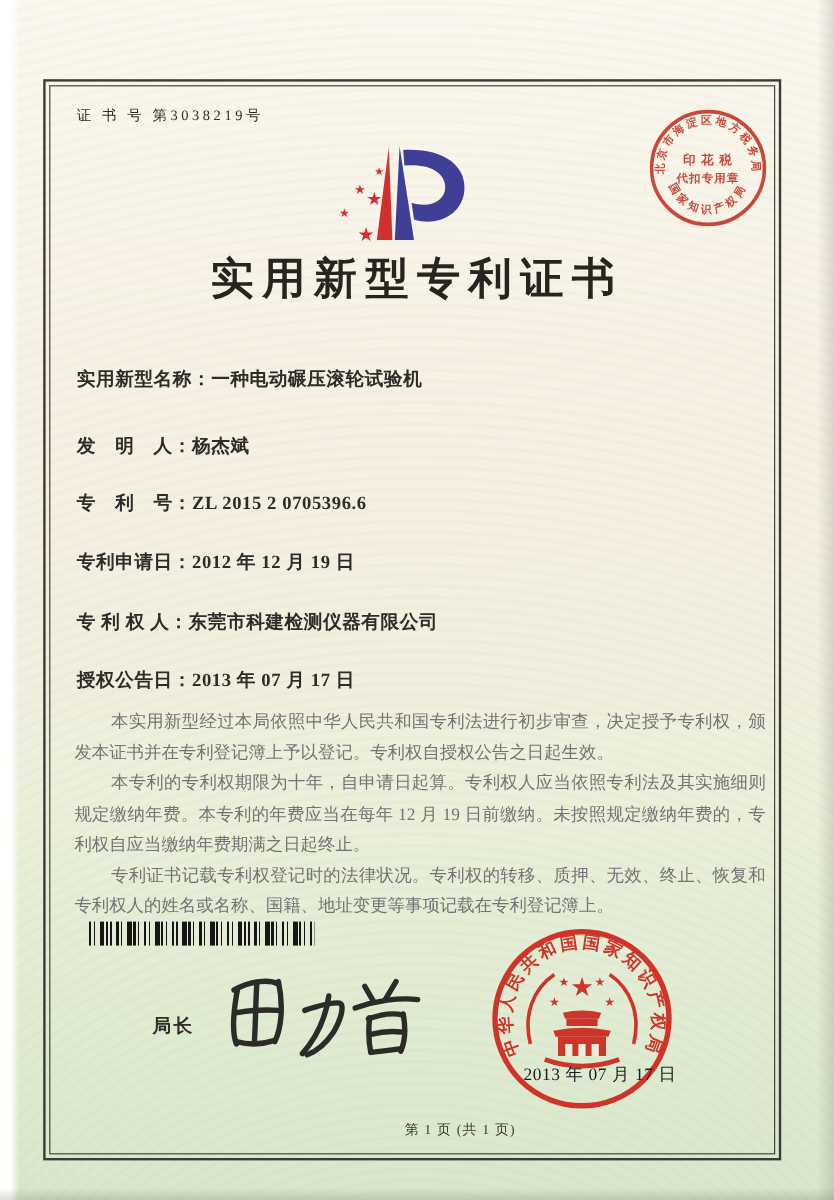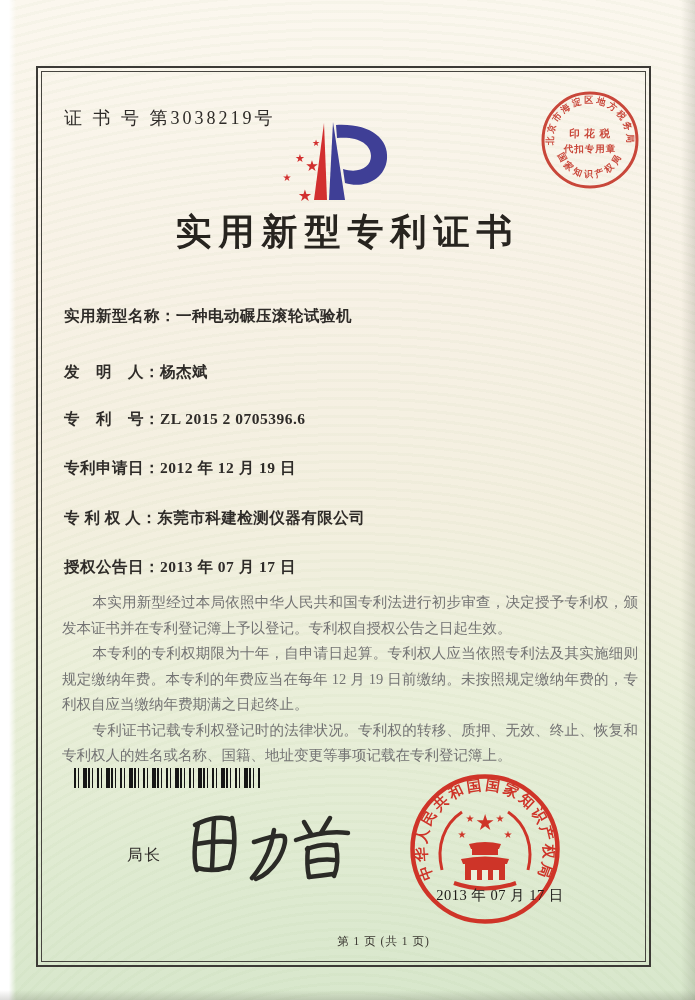--- a/index.html
+++ b/index.html
@@ -14,38 +14,38 @@
   .photo-edge-l{position:absolute;left:0;top:0;bottom:0;width:16px;
     background:linear-gradient(90deg,#ffffff 55%,rgba(255,255,255,0));}
   .photo-edge-r{position:absolute;right:0;top:0;bottom:0;width:14px;
     background:linear-gradient(270deg,rgba(90,90,80,0.18),rgba(0,0,0,0));}
   .photo-edge-b{position:absolute;left:0;right:0;bottom:0;height:10px;
     background:linear-gradient(0deg,rgba(80,80,70,0.20),rgba(0,0,0,0));}
   .frame-outer{position:absolute;left:36px;top:66px;right:44px;bottom:33px;
     border:2.5px solid #3c3a36;}
   .frame-inner{position:absolute;left:3px;top:3px;right:3px;bottom:3px;
     border:1px solid #46443f;}
-  .cert-no{position:absolute;left:64px;top:106px;font-size:18px;letter-spacing:3px;}
+  .cert-no{position:absolute;left:64px;top:88px;font-size:12px;letter-spacing:3px;}
   .title{position:absolute;left:0;width:100%;top:208px;text-align:center;
     font-size:36px;font-weight:bold;letter-spacing:7px;color:#27241f;}
   .logo{position:absolute;left:266px;top:118px;}
   .tax-stamp{position:absolute;left:538px;top:88px;opacity:.92;}
   .field{position:absolute;left:64px;font-size:15.5px;letter-spacing:.5px;white-space:nowrap;font-weight:bold;}
   .f0{top:306px}.f1{top:362px}.f2{top:409px}.f3{top:458px}.f4{top:508px}.f5{top:557px}
   .body-text{position:absolute;left:62px;top:590px;width:576px;}
   .body-text p{margin:0;font-size:14.5px;line-height:25.5px;text-indent:2.1em;
     text-align:justify;color:#737373;}
   .barcode{position:absolute;left:74px;top:768px;width:188px;height:20px;
     background:repeating-linear-gradient(90deg,
       #161616 0 2px,rgba(0,0,0,0) 2px 4px,
       #161616 4px 5px,rgba(0,0,0,0) 5px 9px,
       #161616 9px 13px,rgba(0,0,0,0) 13px 14px,
       #161616 14px 16px,rgba(0,0,0,0) 16px 18px,
       #161616 18px 19px,rgba(0,0,0,0) 19px 23px);}
-  .director-label{position:absolute;left:127px;top:845px;font-size:15.5px;letter-spacing:2px;}
+  .director-label{position:absolute;left:127px;top:845px;font-size:15.5px;letter-spacing:2px;font-weight:bold;}
   .signature{position:absolute;left:168px;top:798px;}
   .seal{position:absolute;left:406px;top:770px;z-index:1;opacity:.95;}
   .seal-date{position:absolute;left:424px;top:886px;width:152px;z-index:2;
     font-size:14.5px;letter-spacing:.5px;text-align:center;color:#1e1c19;white-space:nowrap;}
   .footer{position:absolute;left:0;width:100%;top:934px;text-align:center;
     font-size:11.5px;letter-spacing:1px;color:#3a3731;margin-left:36px;}
 </style>
 </head>
 <body>
 

